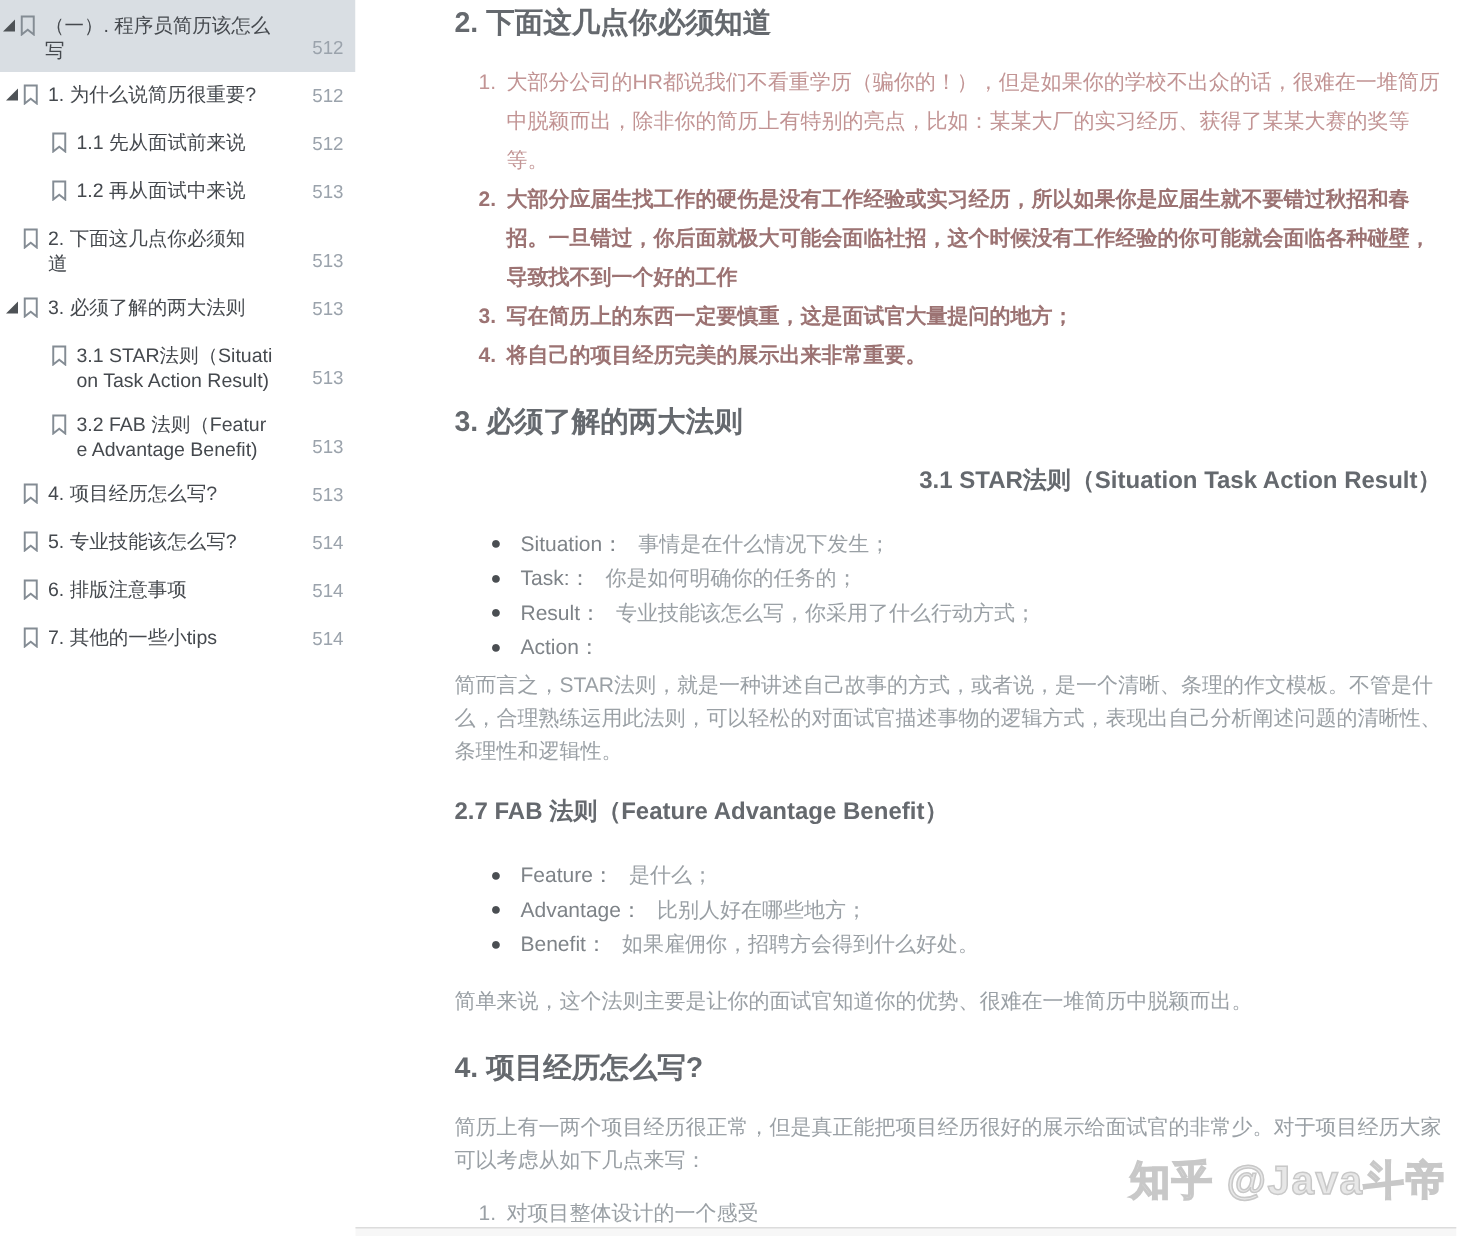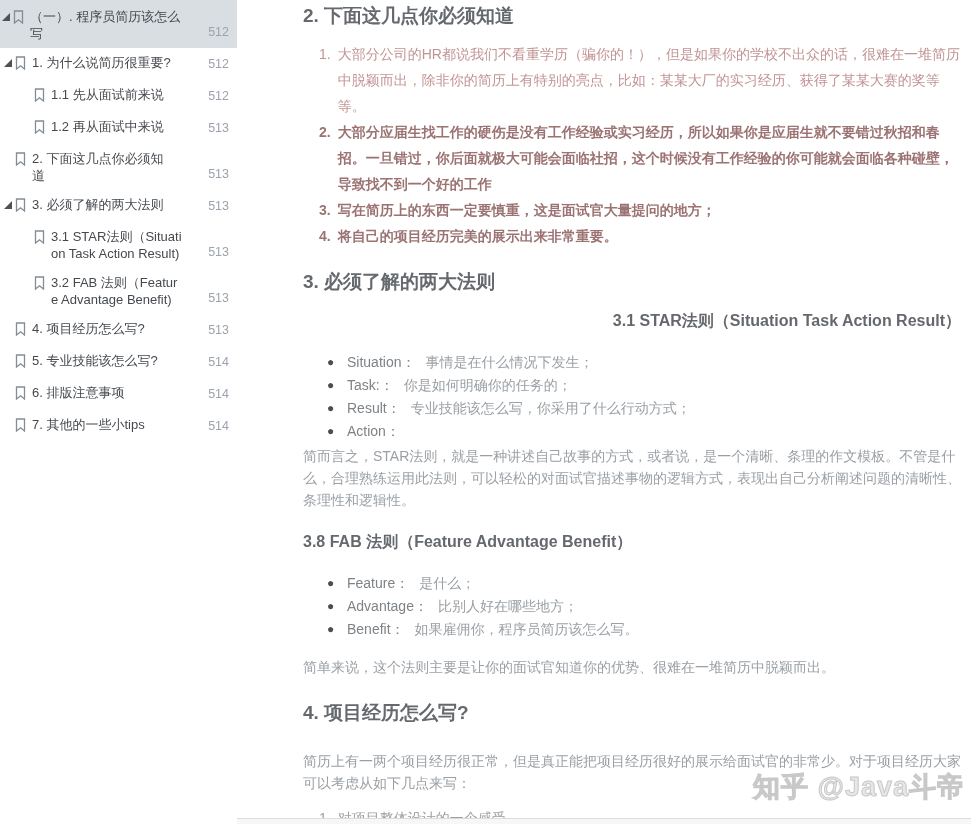--- a/index.html
+++ b/index.html
@@ -34,21 +34,21 @@
   #sec2-title{margin-top:3px;}
   #know-list{margin-top:12px;}
   #sec3-title{margin-top:20px;}
   #star-title{margin-top:17px;text-align:right;}
   #star-list{margin-top:19px;}
   #star-para{margin-top:2px;}
   #fab-title{margin-top:21px;}
   #fab-list{margin-top:19px;}
   #fab-para{margin-top:15px;}
   #sec4-title{margin-top:22px;}
-  #sec4-para{margin-top:24px;}
+  #sec4-para{margin-top:14px;}
   #proj-list{margin-top:13px;}
   .kitem{display:flex;font-size:14px;line-height:26px;}
   .knum{flex:none;margin-left:16px;margin-right:7px;}
   .k-normal{color:#c29494;font-weight:normal;}
   .k-bold{color:#9c7373;font-weight:bold;}
   .bitem{display:flex;font-size:14px;line-height:23px;color:#9aa0a5;}
   .bdot{flex:none;width:9px;margin-left:24px;margin-right:11px;color:#4a4e52;font-size:12px;}
   .bterm{color:#7e8388;font-weight:normal;margin-right:10px;white-space:nowrap;}
   .para{font-size:14px;line-height:22px;color:#9aa0a5;margin:0;}
   .pitem{display:flex;font-size:14px;line-height:23px;color:#9aa0a5;}
@@ -238,37 +238,37 @@
       <span>专业技能该怎么写，你采用了什么行动方式；</span>
     </div>
     <div class="bitem">
       <span class="bdot">●</span>
       <span class="bterm">Action：</span>
     </div>
   </div>
 
   <p class="para" id="star-para">简而言之，STAR法则，就是一种讲述自己故事的方式，或者说，是一个清晰、条理的作文模板。不管是什么，合理熟练运用此法则，可以轻松的对面试官描述事物的逻辑方式，表现出自己分析阐述问题的清晰性、条理性和逻辑性。</p>
 
-  <h3 class="sub" id="fab-title">3.8 FAB 法则（Feature Advantage Benefit）</h3>
+  <h3 class="sub" id="fab-title">2.7 FAB 法则（Feature Advantage Benefit）</h3>
 
   <div id="fab-list">
     <div class="bitem">
       <span class="bdot">●</span>
       <span class="bterm">Feature：</span>
       <span>是什么；</span>
     </div>
     <div class="bitem">
       <span class="bdot">●</span>
       <span class="bterm">Advantage：</span>
       <span>比别人好在哪些地方；</span>
     </div>
     <div class="bitem">
       <span class="bdot">●</span>
       <span class="bterm">Benefit：</span>
-      <span>如果雇佣你，程序员简历该怎么写。</span>
+      <span>如果雇佣你，招聘方会得到什么好处。</span>
     </div>
   </div>
 
   <p class="para" id="fab-para">简单来说，这个法则主要是让你的面试官知道你的优势、很难在一堆简历中脱颖而出。</p>
 
   <h2 class="sec" id="sec4-title">4. 项目经历怎么写?</h2>
 
   <p class="para" id="sec4-para">简历上有一两个项目经历很正常，但是真正能把项目经历很好的展示给面试官的非常少。对于项目经历大家可以考虑从如下几点来写：</p>
 
   <div id="proj-list">

